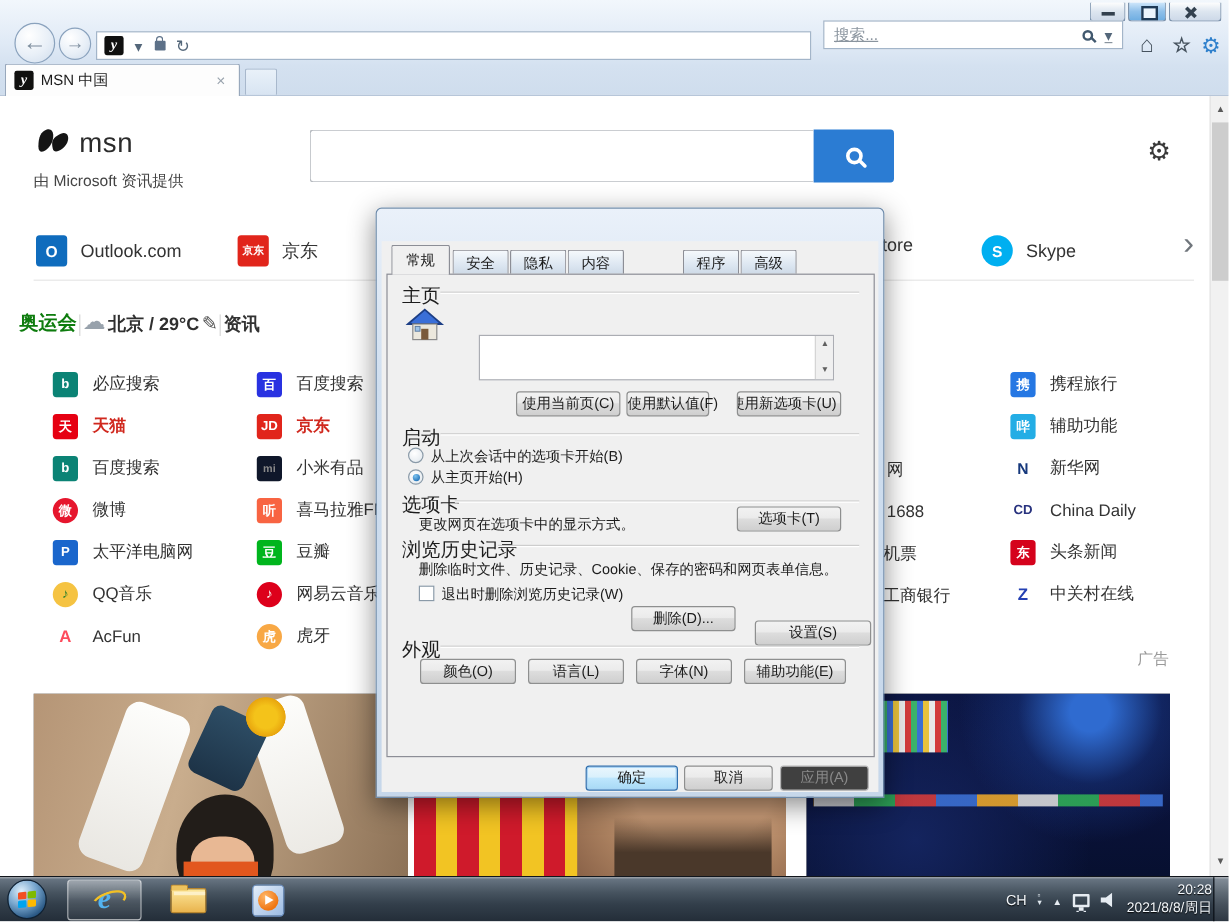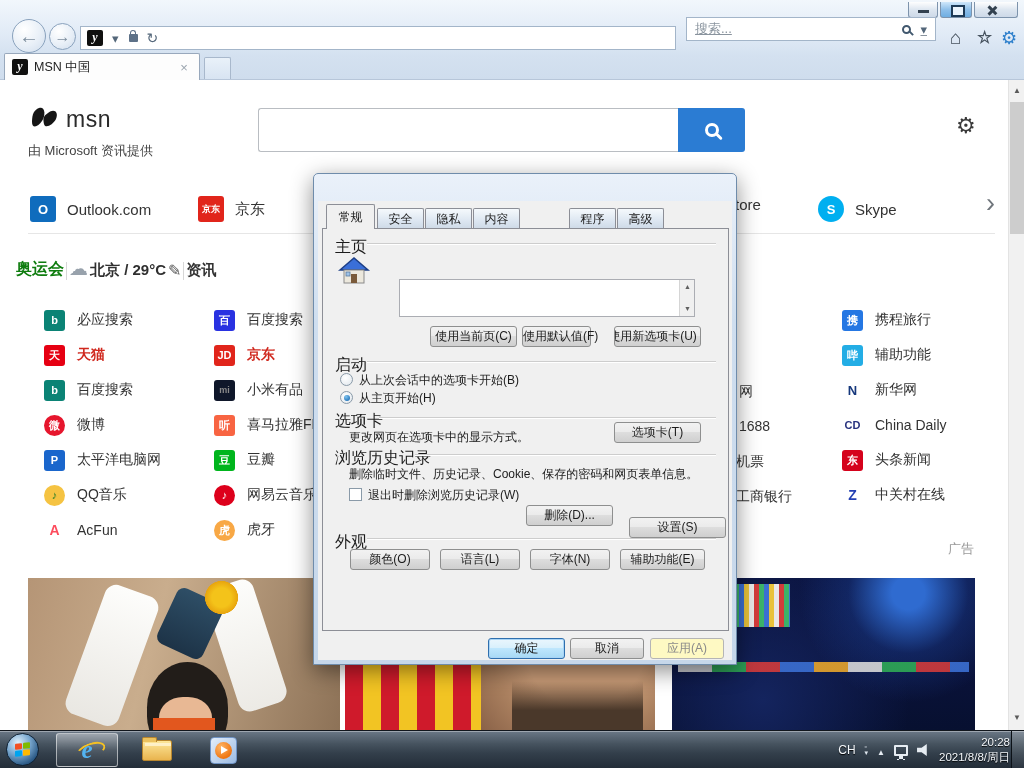--- a/index.html
+++ b/index.html
@@ -149,21 +149,21 @@
   .dtab.active { top:3px; height:25px; background:#f0f0f0; line-height:24px; z-index:2; width:49px; }
   #tabpage { position:absolute; left:4px; top:27px; width:407px; height:403px; border:1px solid #8c8e96; background:#f0f0f0; }
 
   .grp-label { position:absolute; font-size:16px; color:#1c1c1c; }
   .grp-line { position:absolute; height:2px; border-top:1px solid #cdcdcd; border-bottom:1px solid #fff; right:12px; }
   .dtext { position:absolute; font-size:12px; color:#1c1c1c; white-space:nowrap; }
 
   .btn { position:absolute; height:21px; border:1px solid #8e8f8f; border-radius:3px; font-size:12px; color:#1c1c1c;
     background:linear-gradient(#f2f2f2,#ebebeb 45%,#dddddd 50%,#cfcfcf); text-align:center; line-height:19px; white-space:nowrap; }
   .btn.default { border:1px solid #2f6fae; box-shadow:inset 0 0 0 1px #a9d4f5; background:linear-gradient(#eaf6fd,#d9f0fc 45%,#bee6fd 50%,#a7d9f5); }
-  .btn.disabled { border:1px solid #b5b5b6; background:#fef9c3; color:#8a8a8a; box-shadow:none; }
+  .btn.disabled { border:1px solid #b5b5b6; background:#404040; color:#8a8a8a; box-shadow:none; }
   .btn.clipL { overflow:hidden; text-indent:-10px; }
 
   #homeicon { position:absolute; left:14px; top:26px; }
   #hometext { position:absolute; left:76px; top:50px; width:296px; height:38px; background:#fff; border:1px solid #abadb3; overflow:hidden; }
   #hometext .sel { display:inline-block; background:#3297fd; color:#fff; font-size:12px; white-space:nowrap; padding:1px 2px; max-width:276px; overflow:hidden; }
   #hometext .tascroll { position:absolute; right:0; top:0; bottom:0; width:15px; background:#f0f0f0; border-left:1px solid #d5d5d5; }
   .ta-ar { position:absolute; left:0; width:15px; height:14px; font-size:7px; color:#606060; text-align:center; line-height:14px; }
   .ta-up { top:0; } .ta-up:before { content:"▲"; }
   .ta-dn { bottom:0; } .ta-dn:before { content:"▼"; }
 

